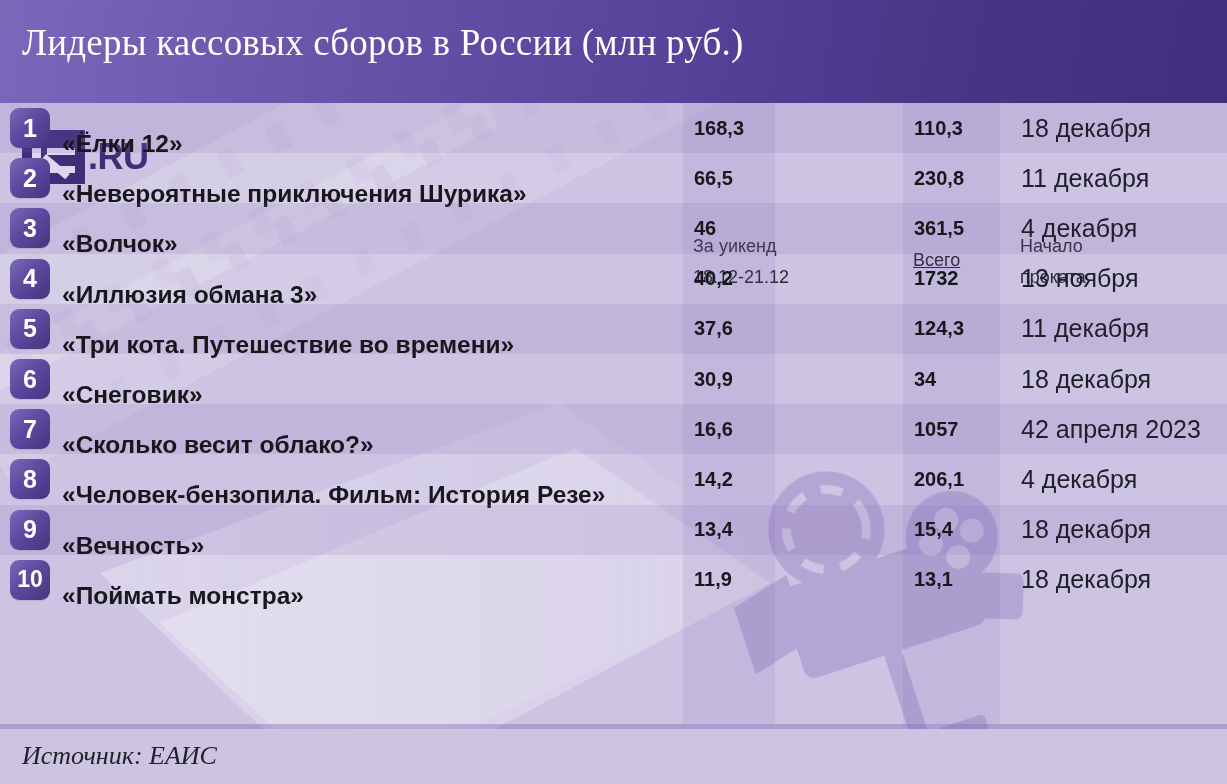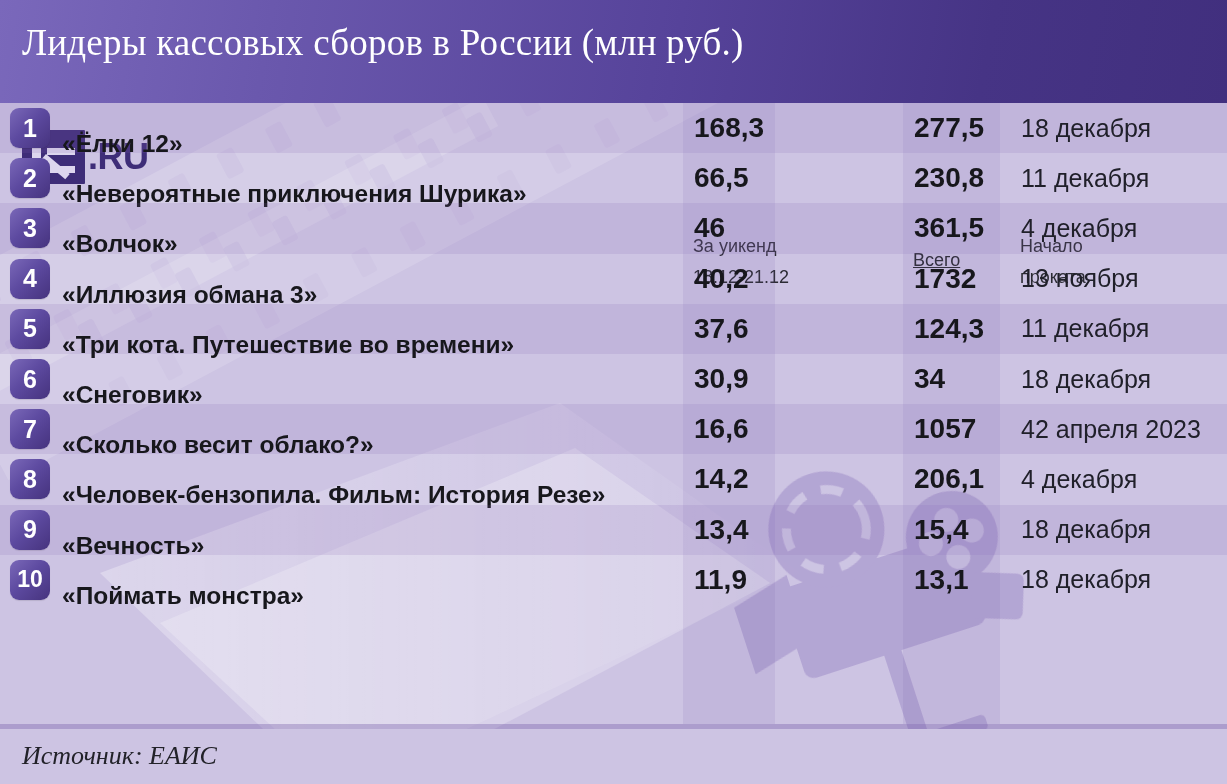--- a/index.html
+++ b/index.html
@@ -81,21 +81,21 @@
     box-shadow:0 1px 1px rgba(0,0,0,.10);
   }
   .rank.wide{font-size:23px;}
   .title-cell{
     position:absolute;left:62px;width:610px;
     color:#17171c;font-size:24.5px;font-weight:700;
     font-family:"Liberation Sans", sans-serif;
     white-space:nowrap;overflow:hidden;margin-top:32px;
   }
   .num-cell{
-    position:absolute;color:#17171c;font-size:28px;font-weight:700;
+    position:absolute;color:#17171c;font-size:20px;font-weight:700;
     font-family:"Liberation Sans", sans-serif;
   }
   .cell-weekend{left:694px;}
   .cell-total{left:914px;}
   .cell-date{
     position:absolute;left:1021px;color:#20202a;font-size:25px;font-weight:400;
     font-family:"Liberation Sans", sans-serif;white-space:nowrap;
   }
 
   
@@ -252,21 +252,21 @@
         <div>Начало</div>
         <div>проката</div>
       </div>
     </div>
 
     <div class="rows" id="rows-container">
         <div class="row odd">
           <div class="rank">1</div>
           <div class="title-cell">«Ёлки 12»</div>
           <div class="num-cell cell-weekend">168,3</div>
-          <div class="num-cell cell-total">277,5</div>
+          <div class="num-cell cell-total">110,3</div>
           <div class="cell-date">18 декабря</div>
         </div>
         <div class="row even">
           <div class="rank">2</div>
           <div class="title-cell">«Невероятные приключения Шурика»</div>
           <div class="num-cell cell-weekend">66,5</div>
           <div class="num-cell cell-total">230,8</div>
           <div class="cell-date">11 декабря</div>
         </div>
         <div class="row odd">

